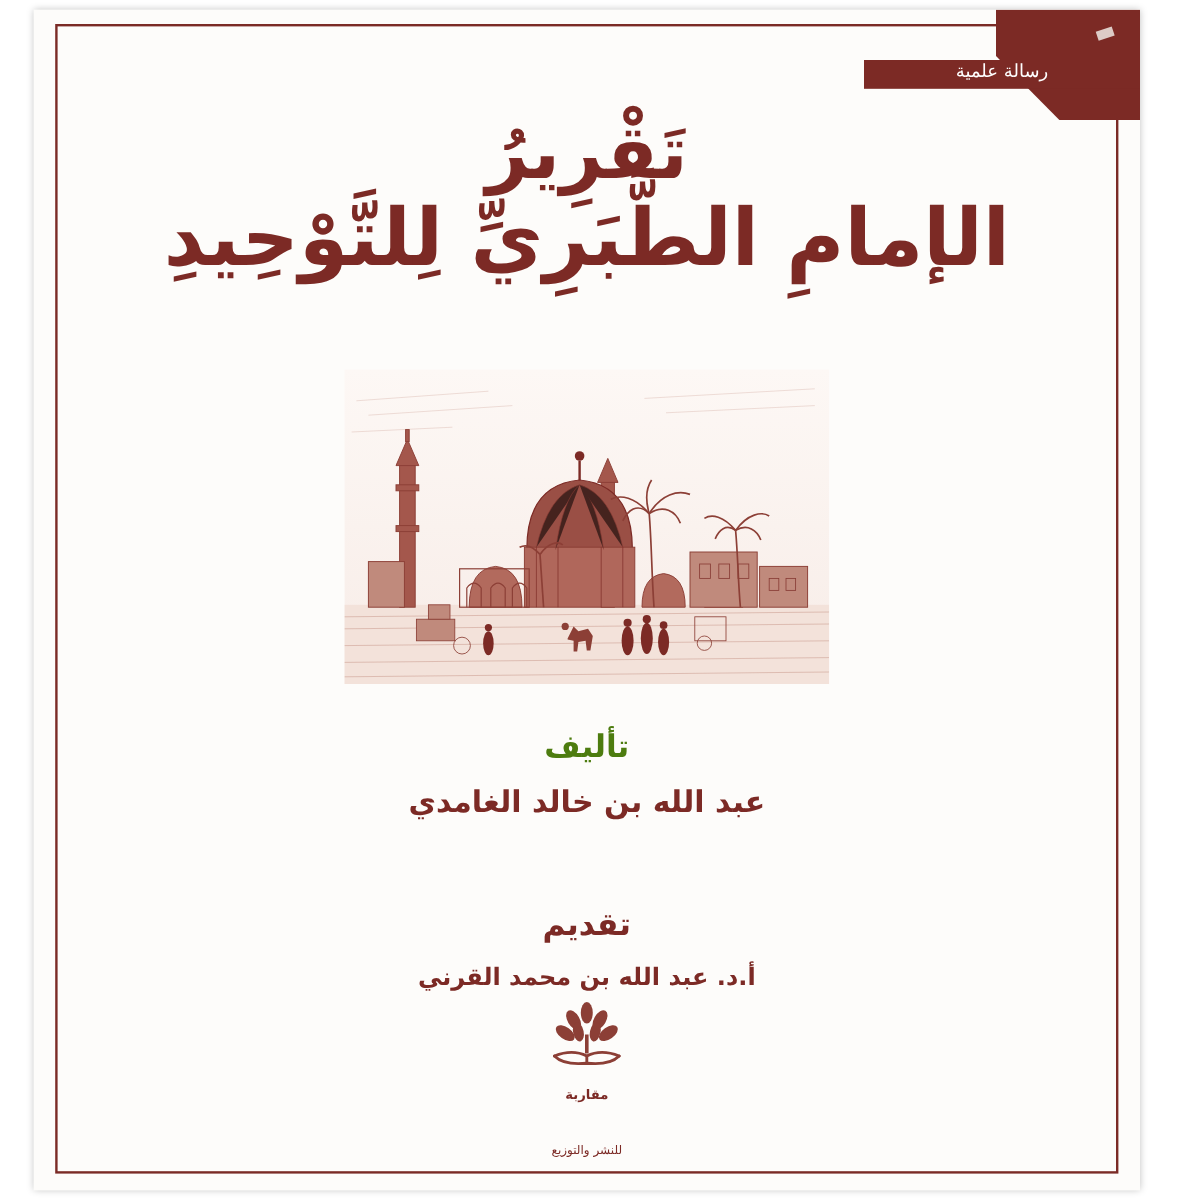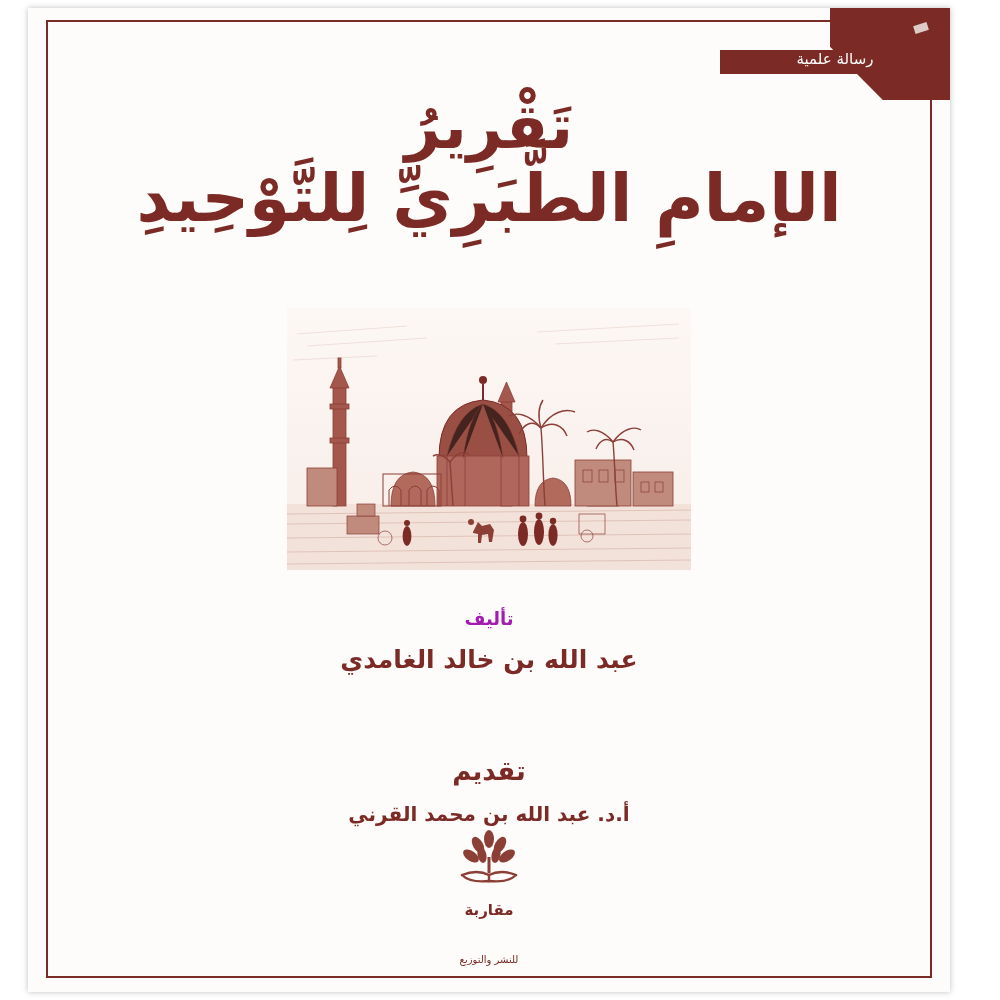--- a/index.html
+++ b/index.html
@@ -120,22 +120,22 @@
   .illustration svg { display: block; }
 
   .byline {
     position: absolute;
     top: 600px;
     left: 0;
     right: 0;
     text-align: center;
   }
   .byline-label {
-    color: #a21caf;
-    font-size: 18px;
+    color: #4d7c0f;
+    font-size: 26px;
     font-weight: bold;
     letter-spacing: 1px;
   }
   .byline-name {
     color: #7c2a25;
     font-size: 25px;
     font-weight: bold;
     margin-top: 16px;
     letter-spacing: 1px;
   }
@@ -167,21 +167,21 @@
     left: 0;
     right: 0;
     text-align: center;
   }
   .publisher-logo {
     display: block;
     margin: 0 auto 4px auto;
   }
   .publisher-name {
     color: #7c2a25;
-    font-size: 15px;
+    font-size: 11px;
     font-weight: bold;
     line-height: 1.25;
   }
   .publisher-sub {
     color: #7c2a25;
     font-size: 10px;
     line-height: 1.25;
     margin-top: 34px;
   }
 </style>

